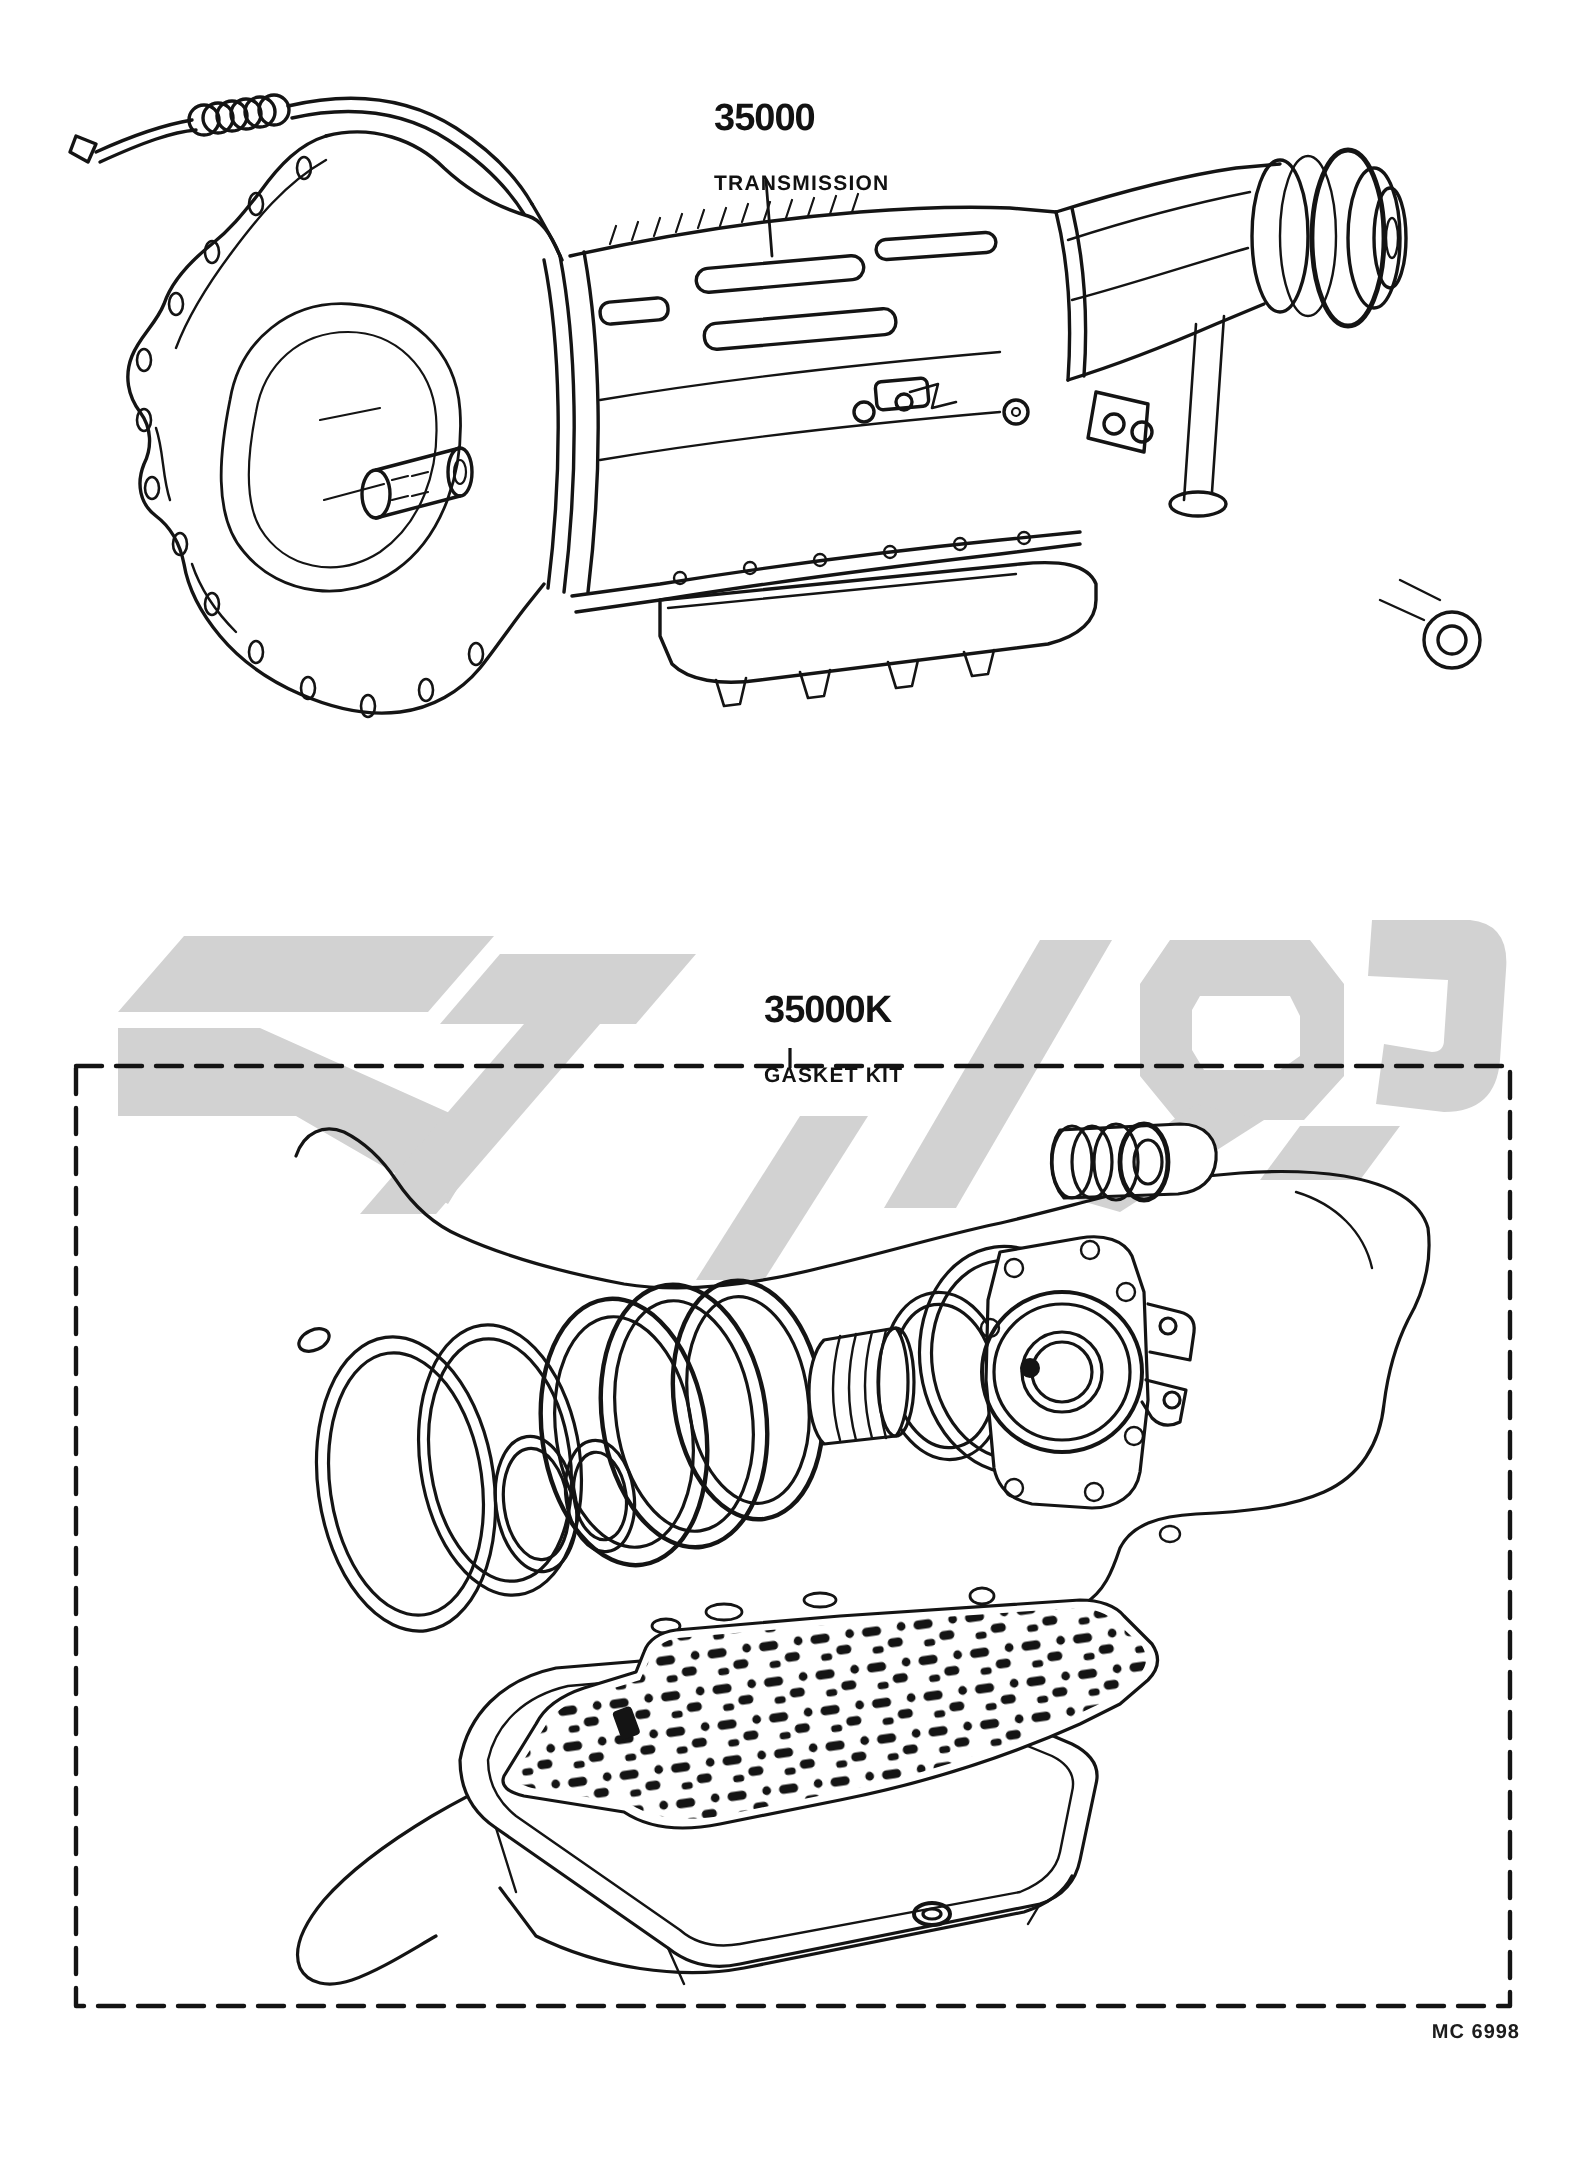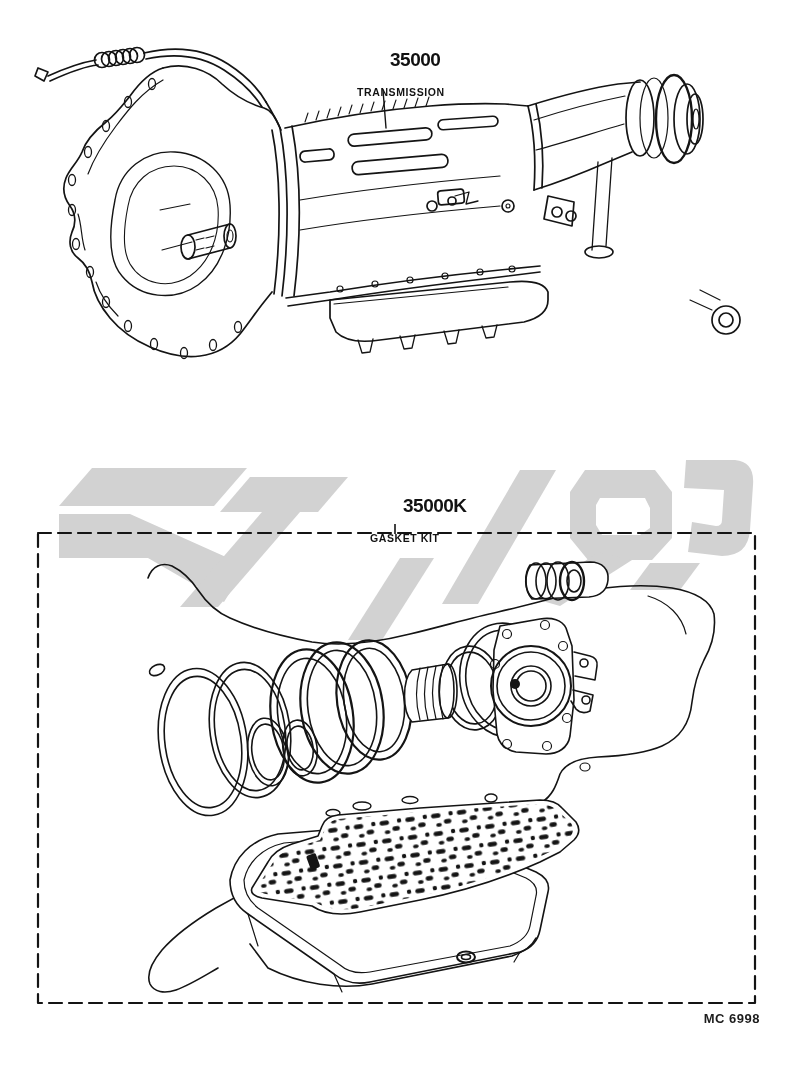--- a/index.html
+++ b/index.html
@@ -1,24 +1,24 @@
 <!DOCTYPE html>
 <html><head>
 <meta charset="utf-8">
 <style>
   html,body{margin:0;padding:0;}
   body{background:#ffffff;font-family:"Liberation Sans",sans-serif;}
   .page{position:relative;width:792px;height:1086px;background:#ffffff;overflow:hidden;}
   .layer{position:absolute;left:0;top:0;}
   svg{display:block;}
   .callout{position:absolute;color:#121212;line-height:1;}
-  .callout .pn{font-size:19px;font-weight:bold;letter-spacing:-0.5px;margin-left:33px;}
+  .callout .pn{font-size:19px;font-weight:bold;letter-spacing:-0.5px;}
   .callout .pd{font-size:10.5px;font-weight:bold;letter-spacing:0.6px;margin-top:18px;white-space:nowrap;}
   .doc-code{position:absolute;left:700px;top:1011px;width:60px;text-align:right;
-            font-size:13px;font-weight:bold;color:#1c1c1c;letter-spacing:0.5px;}
+            font-size:10px;font-weight:bold;color:#1c1c1c;letter-spacing:0.5px;}
   path,ellipse,circle,rect,line{vector-effect:none;}
 </style>
 </head>
 <body>
 
 <div class="page">
 
   <svg class="layer" width="792" height="1086" viewBox="0 0 792 1086" aria-hidden="true">
     <g fill="#d2d2d2" stroke="none">
       <polygon points="92,468 247,468 214,506 59,506"></polygon>
@@ -303,19 +303,19 @@
         <rect x="308" y="854" width="10" height="15" rx="2" transform="rotate(-20 313 861)" fill="#141414" stroke="none"></rect>
       </g>
     </g>
   </svg>
 
   <div class="callout" style="left:357px;top:50px">
     <div class="pn">35000</div>
     <div class="pd">TRANSMISSION</div>
   </div>
 
-  <div class="callout" style="left:370px;top:496px">
+  <div class="callout" style="left:382px;top:496px">
     <div class="pn">35000K</div>
     <div class="pd">GASKET KIT</div>
   </div>
 
   <div class="doc-code">MC 6998</div>
 </div>
 
 </body></html>

